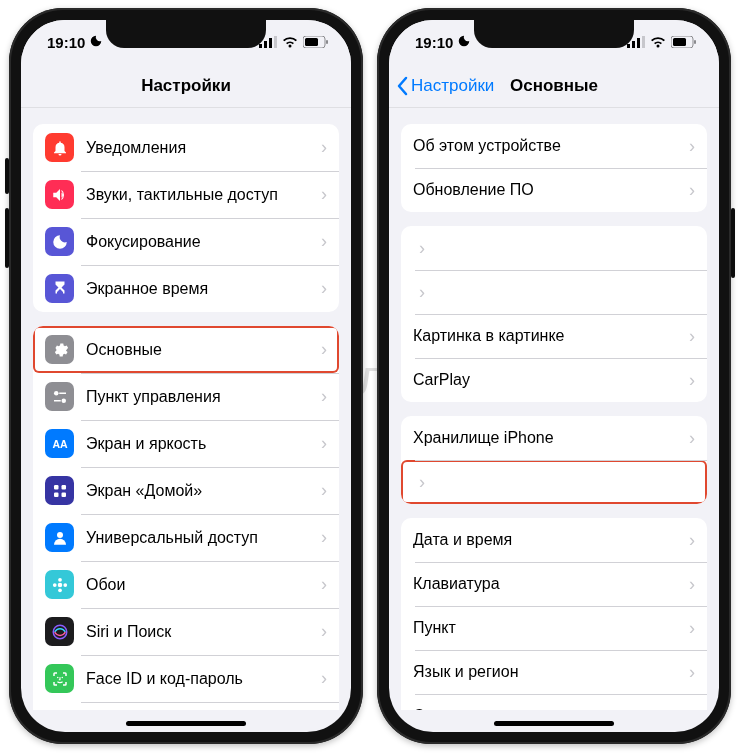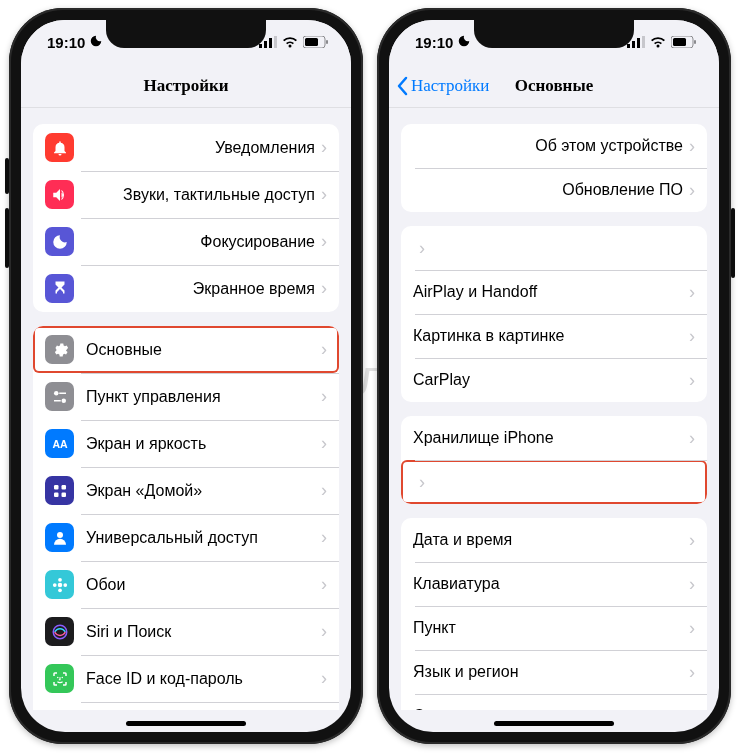--- a/index.html
+++ b/index.html
@@ -50,35 +50,34 @@
     background: #f2f2f7;
   }
   .sb-left { display:flex; align-items:center; gap:4px; }
   .sb-right { display:flex; align-items:center; gap:5px; }
   .sb-right svg { display:block; }
   .nav-bar {
     height: 44px; display: flex; align-items: center;
     justify-content: center; position: relative;
     background: #f2f2f7;
     border-bottom: 0.5px solid rgba(0,0,0,.08);
-    font-family: Liberation Serif, serif;
   }
   .nav-title { font-size: 17px; font-weight: 600; }
   .nav-back {
     position: absolute; left: 8px; top: 0; bottom: 0;
     display: flex; align-items: center; color: #007aff;
     font-size: 17px; gap: 2px;
   }
   .content {
     height: calc(100% - 44px - 44px - 22px);
     overflow: hidden;
     padding-top: 6px;
   }
   .group { margin: 14px 12px 0; background:#fff; border-radius:10px; overflow:hidden; }
-  .group:first-child { margin-top: 10px; text-align: right; }
+  .group:first-child { margin-top: 10px; }
   .row {
     display:flex; align-items:center; min-height:44px;
     padding: 9px 12px 9px 12px; position:relative;
     font-size: 16px; color:#000;
   }
   .row + .row::before {
     content:""; position:absolute; left:48px; right:0; top:0;
     height:0.5px; background:#d1d1d6;
   }
   .row.noicon + .row.noicon::before { left:14px; }
@@ -348,21 +347,20 @@
         <span class="chev">›</span>
       </div>
           </div>
           <div class="group">
             <div class="row noicon">
 
         <span class="chev">›</span>
       </div>
             <div class="row noicon">
 
-        <span class="label">AirPlay и Handoff</span>
         <span class="chev">›</span>
       </div>
             <div class="row noicon">
 
         <span class="label">Картинка в картинке</span>
         <span class="chev">›</span>
       </div>
             <div class="row noicon">
 
         <span class="label">CarPlay</span>

